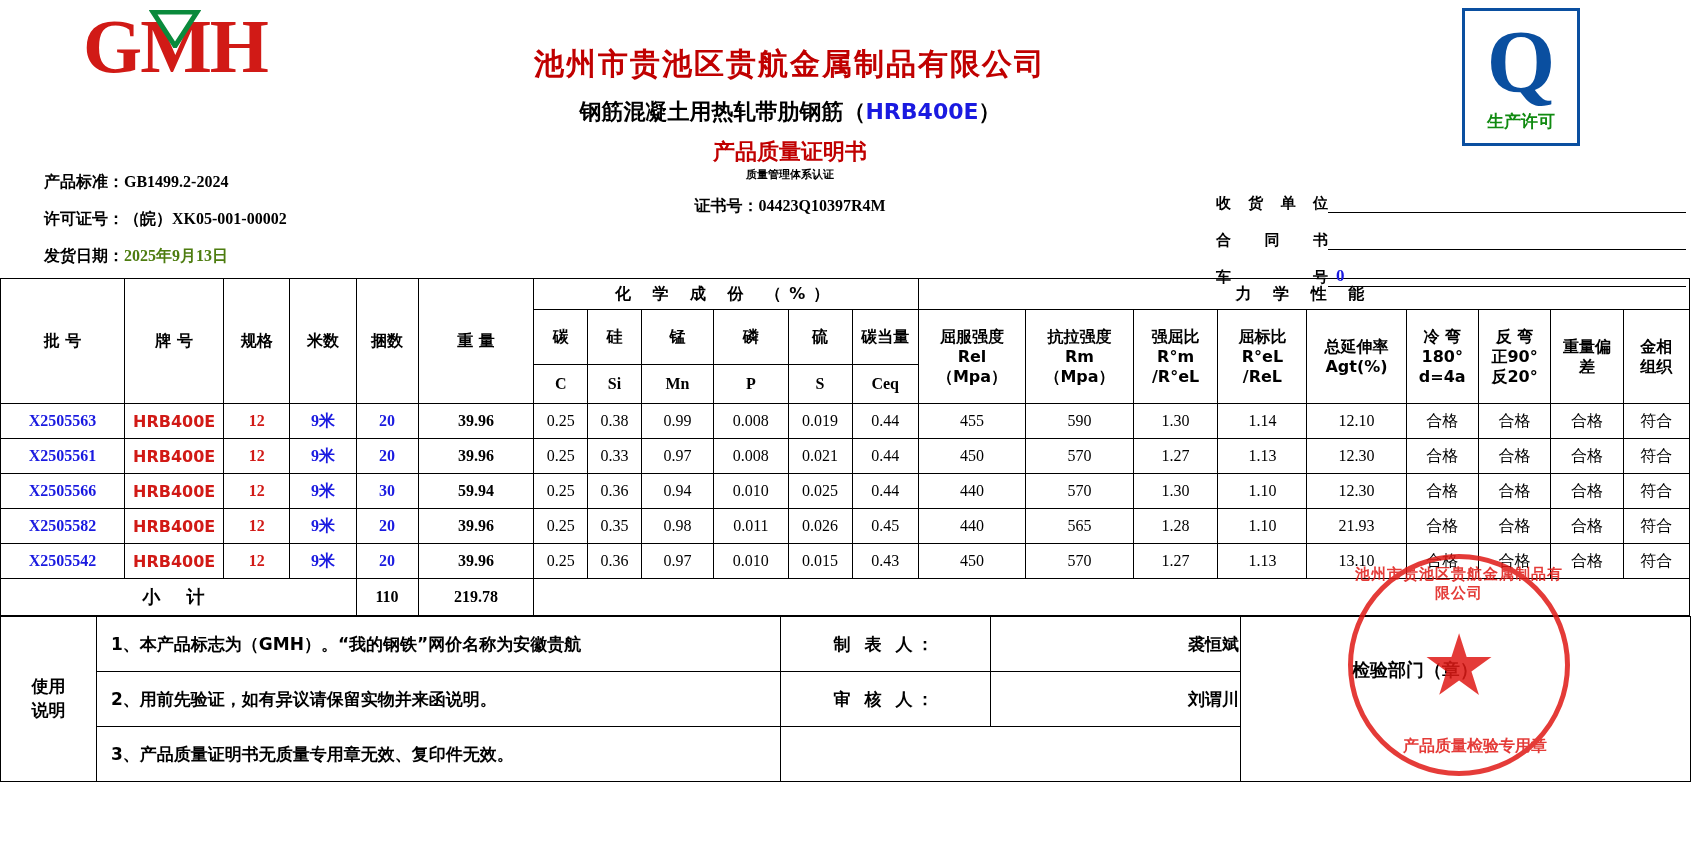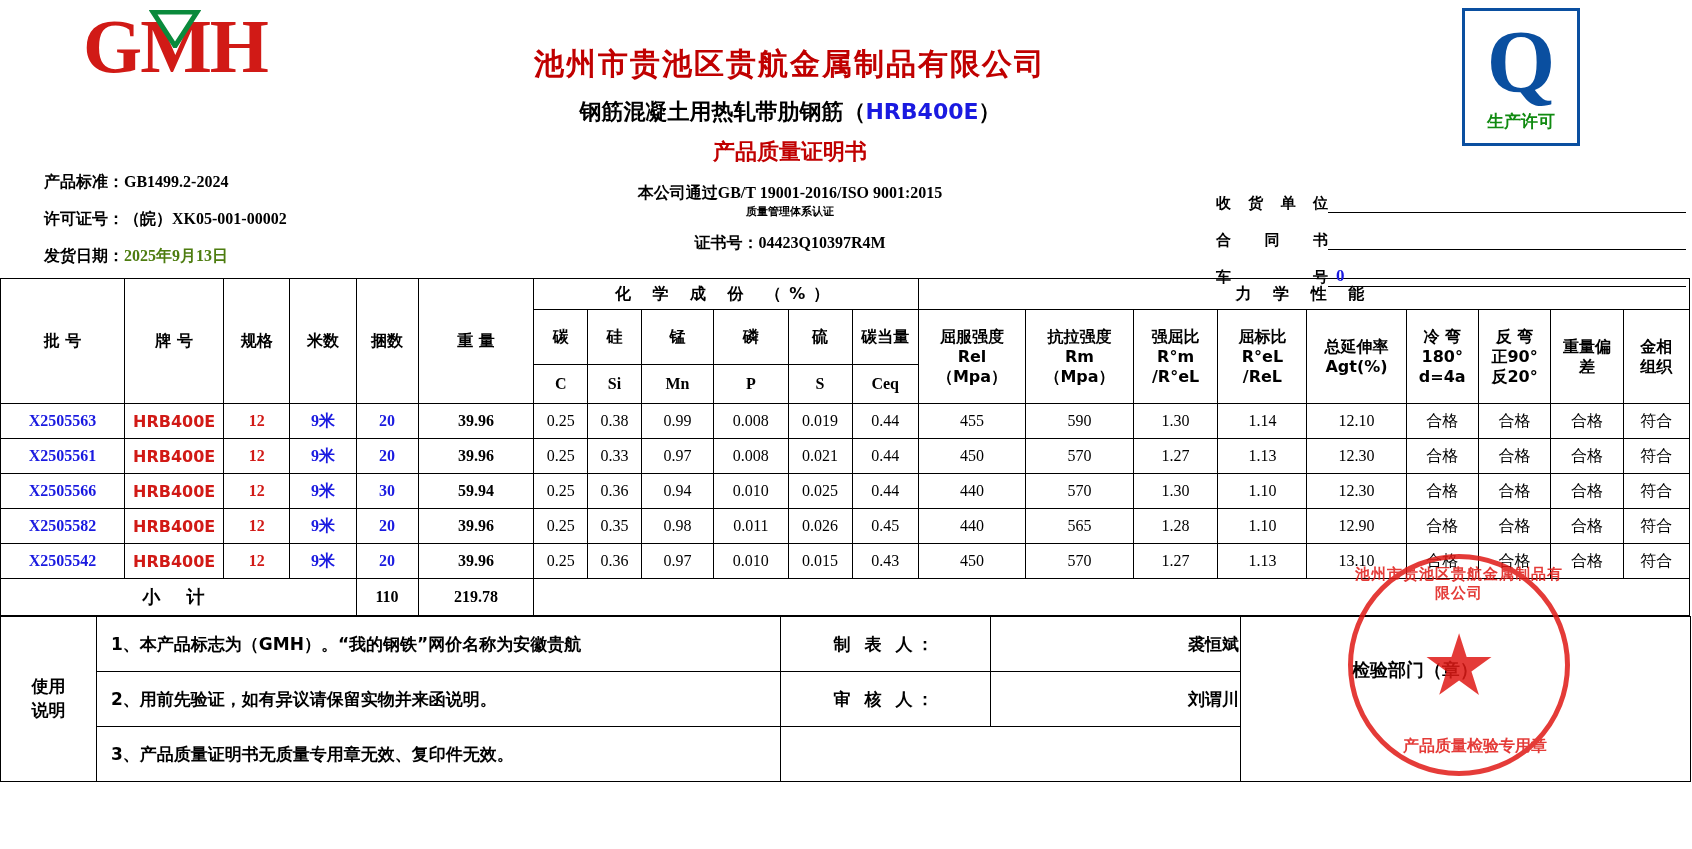--- a/index.html
+++ b/index.html
@@ -314,21 +314,20 @@
         <span>GMH</span>
       </div>
     </div>
 
     <div class="title-block">
       <div class="company-title">池州市贵池区贵航金属制品有限公司</div>
       <div class="product-title">
         <span>钢筋混凝土用热轧带肋钢筋（</span><span class="grade">HRB400E</span><span>）</span>
       </div>
       <div class="cert-title">产品质量证明书</div>
-      <div class="iso-line">本公司通过GB/T 19001-2016/ISO 9001:2015</div>
       <div class="iso-line2">质量管理体系认证</div>
       <div class="iso-line3">证书号：04423Q10397R4M</div>
     </div>
 
     <div class="q-mark">
       <div class="q-glyph">Q</div>
       <div class="q-sub">生产许可</div>
     </div>
 
     <div class="left-meta">
@@ -534,21 +533,21 @@
         <td class="num">0.25</td>
         <td class="num">0.35</td>
         <td class="num">0.98</td>
         <td class="num">0.011</td>
         <td class="num">0.026</td>
         <td class="num">0.45</td>
         <td class="num">440</td>
         <td class="num">565</td>
         <td class="num">1.28</td>
         <td class="num">1.10</td>
-        <td class="num">12.90</td>
+        <td class="num">21.93</td>
         <td>合格</td>
         <td>合格</td>
         <td>合格</td>
         <td>符合</td>
       </tr>
       <tr class="data-row">
         <td class="c-blue">X2505542</td>
         <td class="c-red">HRB400E</td>
         <td class="c-red-s">12</td>
         <td class="c-blue">9米</td>

